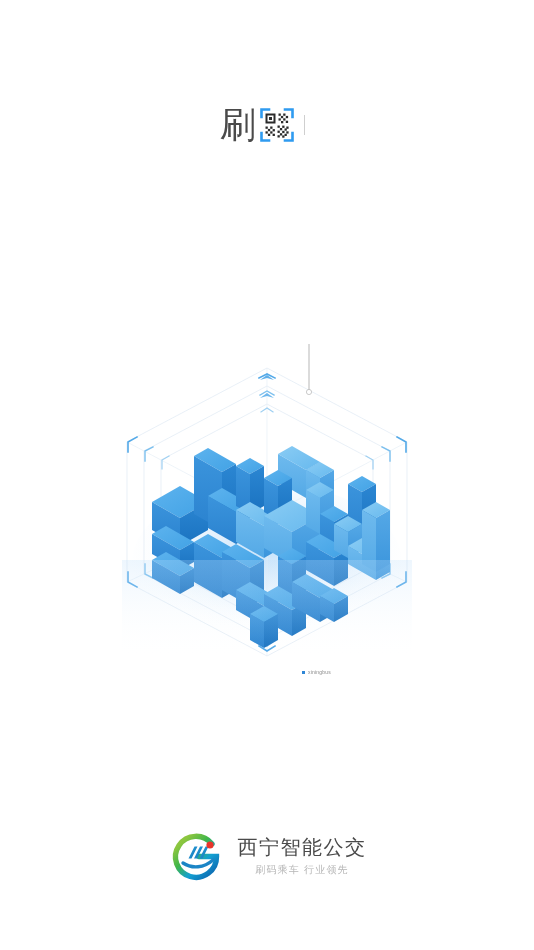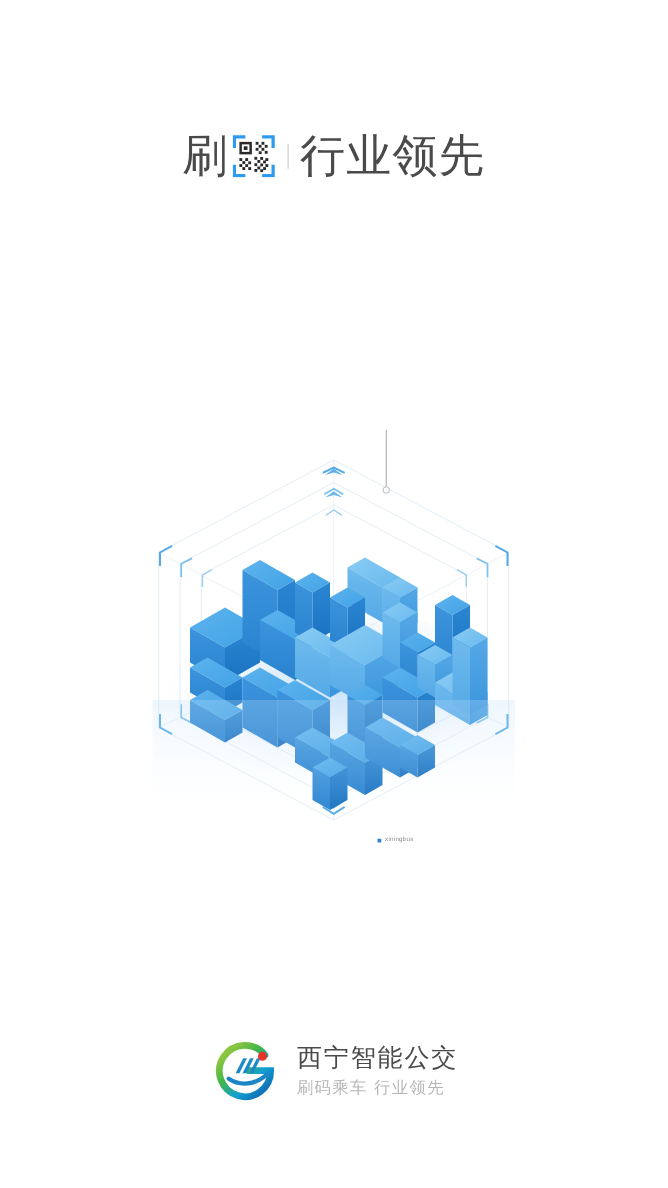--- a/index.html
+++ b/index.html
@@ -79,29 +79,29 @@
     position:absolute;
     left:0; right:0;
     top:828px;
     display:flex;
     align-items:center;
     justify-content:center;
     gap:14px;
   }
   .brand-mark { width:56px; height:56px; flex:0 0 auto; }
   .brand-mark svg { display:block; }
-  .brand-text { display:flex; flex-direction:column; gap:5px; }
+  .brand-text { display:flex; flex-direction:column; gap:5px;text-align:center; }
   .brand-name {
     font-size:20px;
     line-height:22px;
     color:#4a4a4a;
     letter-spacing:1.5px;
   }
   .brand-tag {
-    font-size:13px;
+    font-size:10px;
     line-height:13px;
     color:#b6b6b6;
     letter-spacing:1.2px;
   }
 </style>
 </head>
 <body>
 
 <div class="page">
 
@@ -152,21 +152,20 @@
           <rect x="26.3" y="23.3" width="2.3" height="2.3"></rect>
           <rect x="19.9" y="25.2" width="2.3" height="2.3"></rect>
           <rect x="24.5" y="25.7" width="2.3" height="2.3"></rect>
           <rect x="17.5" y="27.2" width="2.3" height="2.3"></rect>
           <rect x="22.2" y="27.4" width="2.3" height="2.3"></rect>
         </g>
       </svg>
     </span>
 
     <span class="sep"></span>
-    <span class="word">行业领先</span>
   </div>
 
   <div class="hero">
     <svg viewBox="0 0 330 345" width="330" height="345" aria-hidden="true">
       <defs>
         <linearGradient id="glowGrad" x1="0" y1="0" x2="0" y2="1">
           <stop offset="0%" stop-color="#bfdffa" stop-opacity="0.55"></stop>
           <stop offset="100%" stop-color="#ffffff" stop-opacity="0"></stop>
         </linearGradient>
         <radialGradient id="floorGlow" cx="50%" cy="40%" r="55%">

